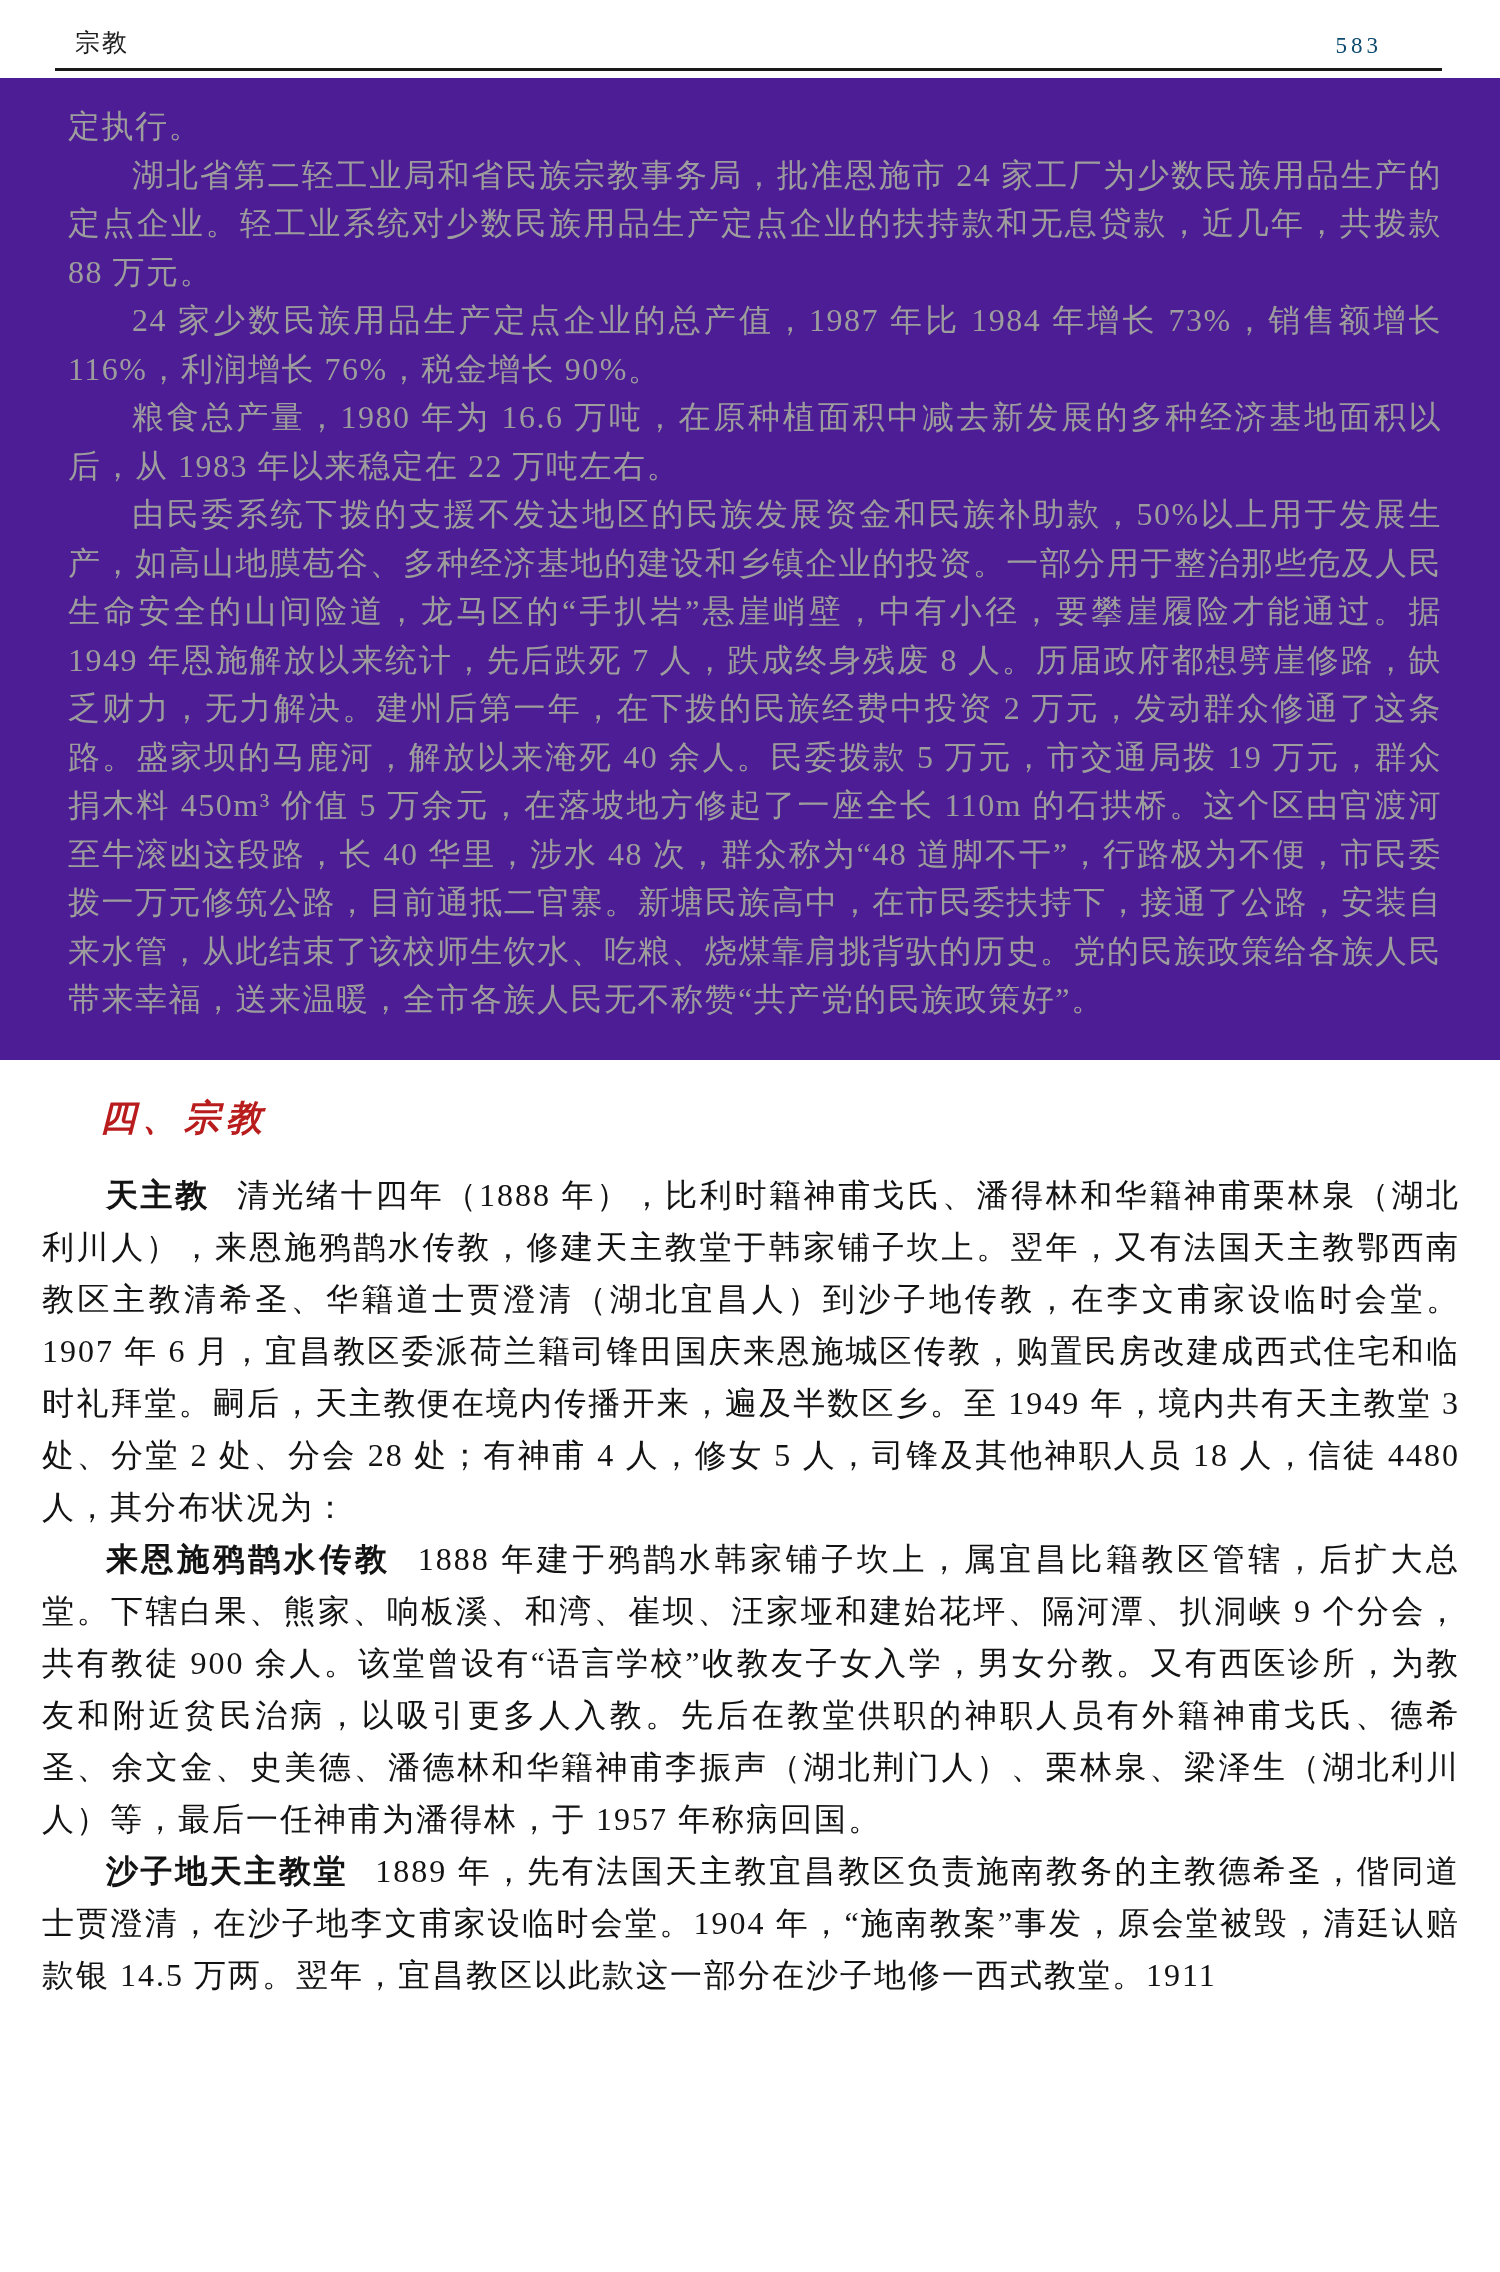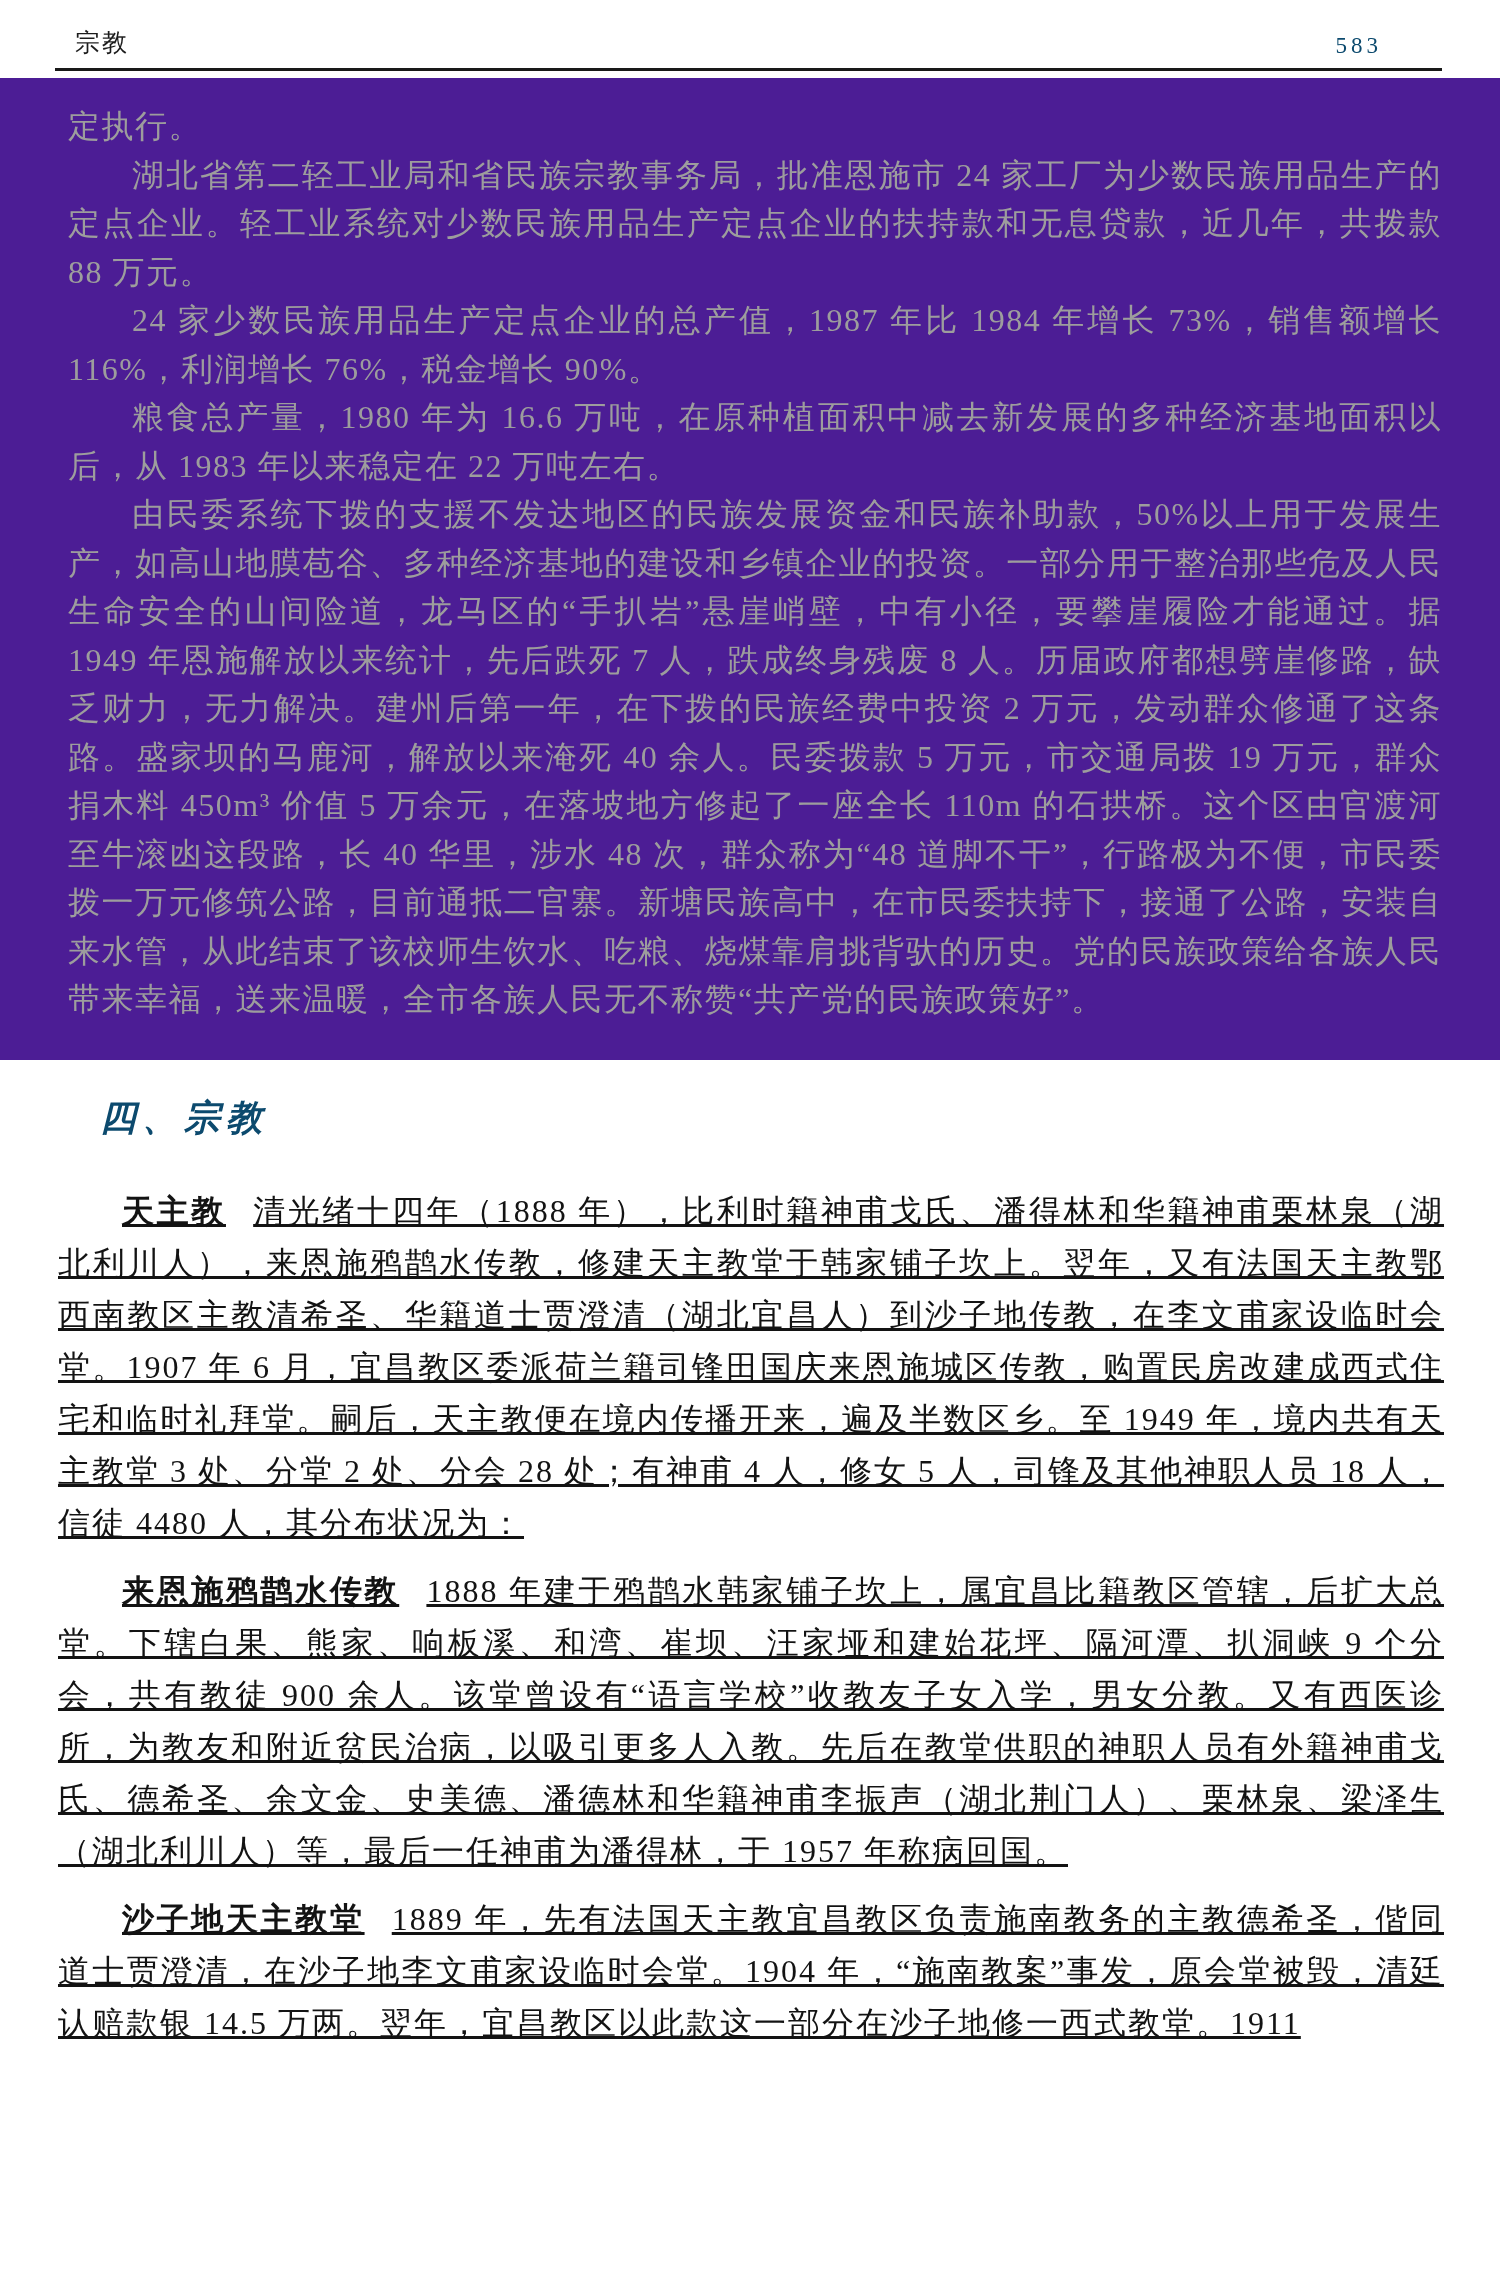--- a/index.html
+++ b/index.html
@@ -55,34 +55,33 @@
     text-indent: 2em;
   }
   .legacy-block p.no-indent { text-indent: 0; }
   
   .section-heading {
     margin: 34px 0 20px 100px;
     font-size: 36px;
     font-weight: 600;
     font-style: italic;
     letter-spacing: 6px;
-    color: #0c4a6e;
+    color: #b91c1c;
   }
   .body-text {
     padding: 6px 40px 0 42px;
     font-size: 32px;
     line-height: 52px;
     letter-spacing: 2px;
     text-align: justify;
     color: #131313;
   }
   .body-text p {
-    margin: 16px;
+    margin: 0;
     text-indent: 2em;
-    text-decoration: underline;
   }
   .body-text .lead {
     font-weight: 700;
     margin-right: 0.85em;
   }
 </style>
 </head>
 <body>
 
 <div class="page">

